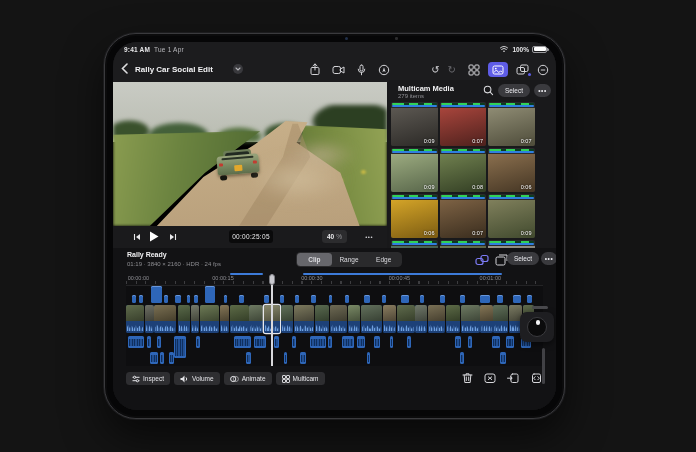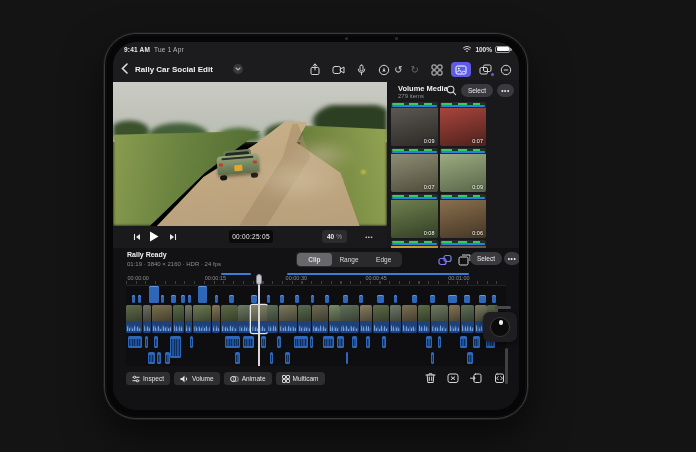--- a/index.html
+++ b/index.html
@@ -1,19 +1,19 @@
 <!DOCTYPE html>
 <html><head>
 <meta charset="utf-8">
 <style>
   html,body{margin:0;padding:0;background:#141414;}
   *{box-sizing:border-box;font-family:"Liberation Sans",sans-serif;}
   .stage{position:relative;width:696px;height:452px;background:#141414;overflow:hidden;}
   
-  .device{position:absolute;left:104px;top:33px;width:424px;height:386px;background:#060607;
+  .device{position:absolute;left:104px;top:33px;width:461px;height:386px;background:#060607;
     border-radius:32px;border:1px solid #3a3a3d;
     box-shadow:0 0 0 1px #1c1c1e,0 18px 40px rgba(0,0,0,.6), inset 0 0 0 2px #0b0b0c;}
   .cam-dot{position:absolute;border-radius:50%;}
   .screen{position:absolute;left:8px;top:8px;right:8px;bottom:8px;border-radius:24px;overflow:hidden;
     background:#18181a;}
   
   .statusbar{position:absolute;top:0;left:0;right:0;height:16px;background:#1c1c1e;}
   .sb-left{position:absolute;left:11px;top:4px;font-size:6.5px;color:#e6e6e8;font-weight:bold;letter-spacing:.2px;}
   .sb-left .date{color:#b9b9bd;font-weight:normal;margin-left:4px;}
   .sb-right{position:absolute;right:9px;top:3px;display:flex;align-items:center;gap:3px;}
@@ -304,21 +304,21 @@
         </span>
         <span class="timecode">00:00:25:05</span>
         <span class="zoompill">
           <span>40</span>
           <span class="u">%</span>
         </span>
         <span class="dots tr-dots">•••</span>
       </div>
 
       <div class="panel">
-        <div class="pm-title">Volume Media</div>
+        <div class="pm-title">Multicam Media</div>
         <div class="pm-count">279 items</div>
         <span class="pm-search ic">
           <svg width="11" height="11" viewBox="0 0 11 11" fill="none" stroke="#d6d6da" stroke-width="1.1" stroke-linecap="round">
             <circle cx="4.6" cy="4.6" r="3.3"></circle>
               <path d="M7.2 7.2l2.4 2.4"></path>
             </svg>
         </span>
         <span class="pill pm-select">Select</span>
         <span class="pill pm-more dots">•••</span>
 

